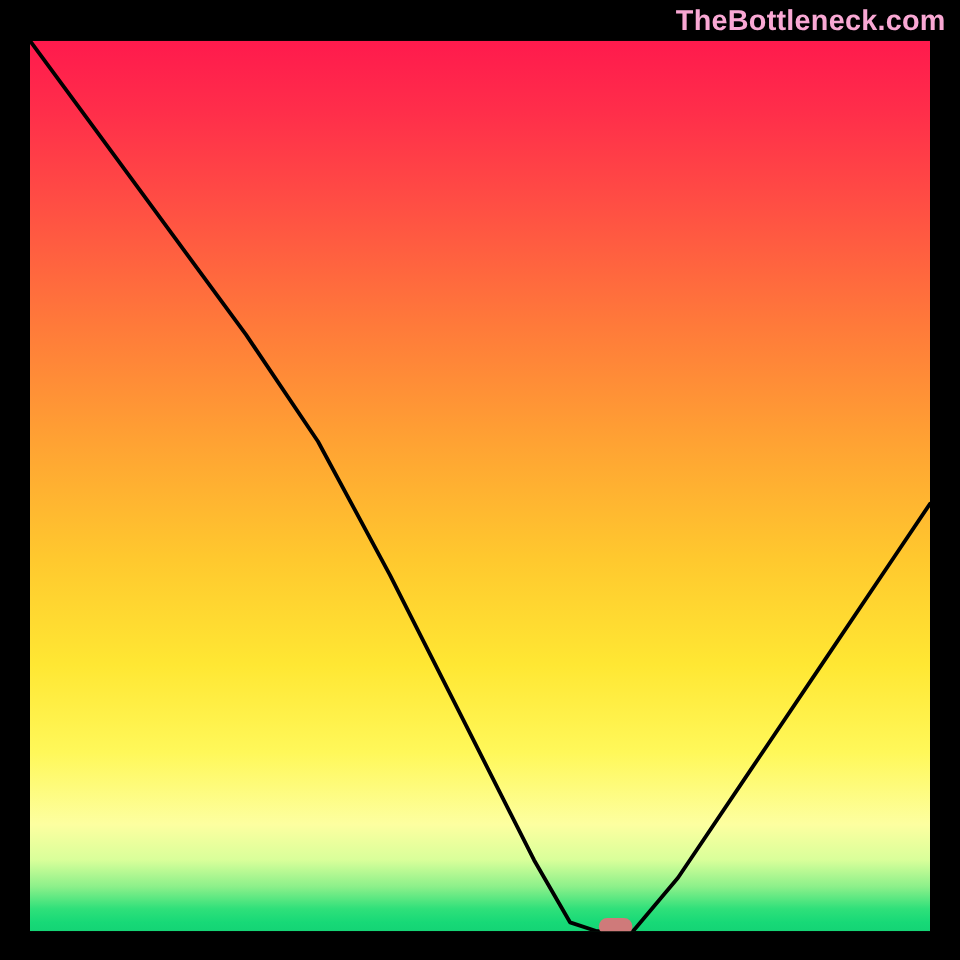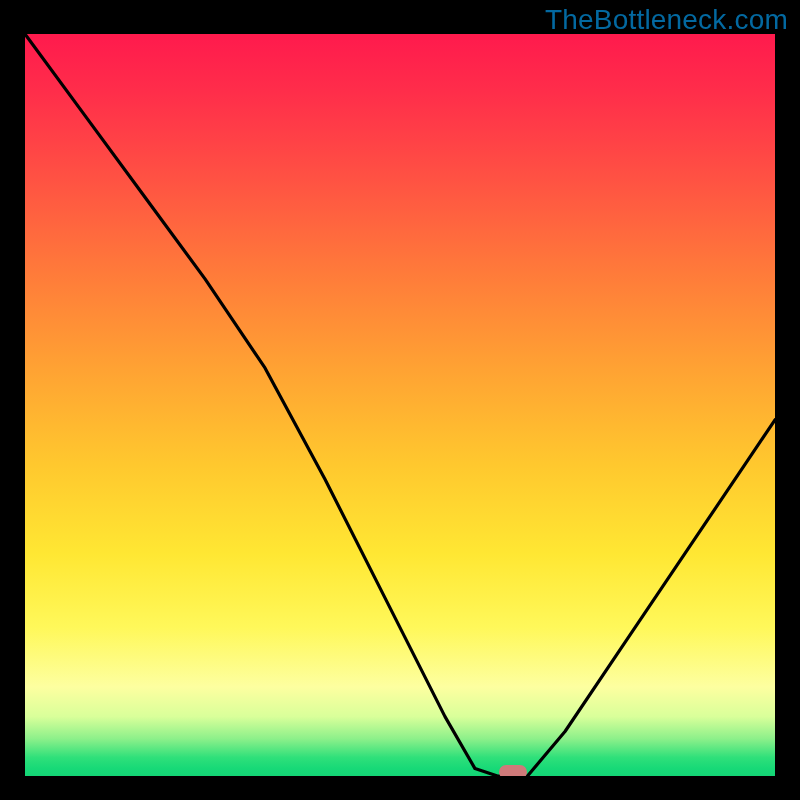--- a/index.html
+++ b/index.html
@@ -16,23 +16,23 @@
     left: 0;
     top: 0;
     width: 800px;
     height: 800px;
     background: #000000;
   }
   .watermark {
     position: absolute;
     top: 4px;
     right: 12px;
-    font-size: 28px;
-    font-weight: 400;
-    color: #0369a1;
+    font-size: 24px;
+    font-weight: 700;
+    color: #f9a8d4;
     letter-spacing: 0.2px;
     z-index: 5;
   }
   
   .plot {
     position: absolute;
     left: 25px;
     top: 34px;
     width: 750px;
     height: 742px;

